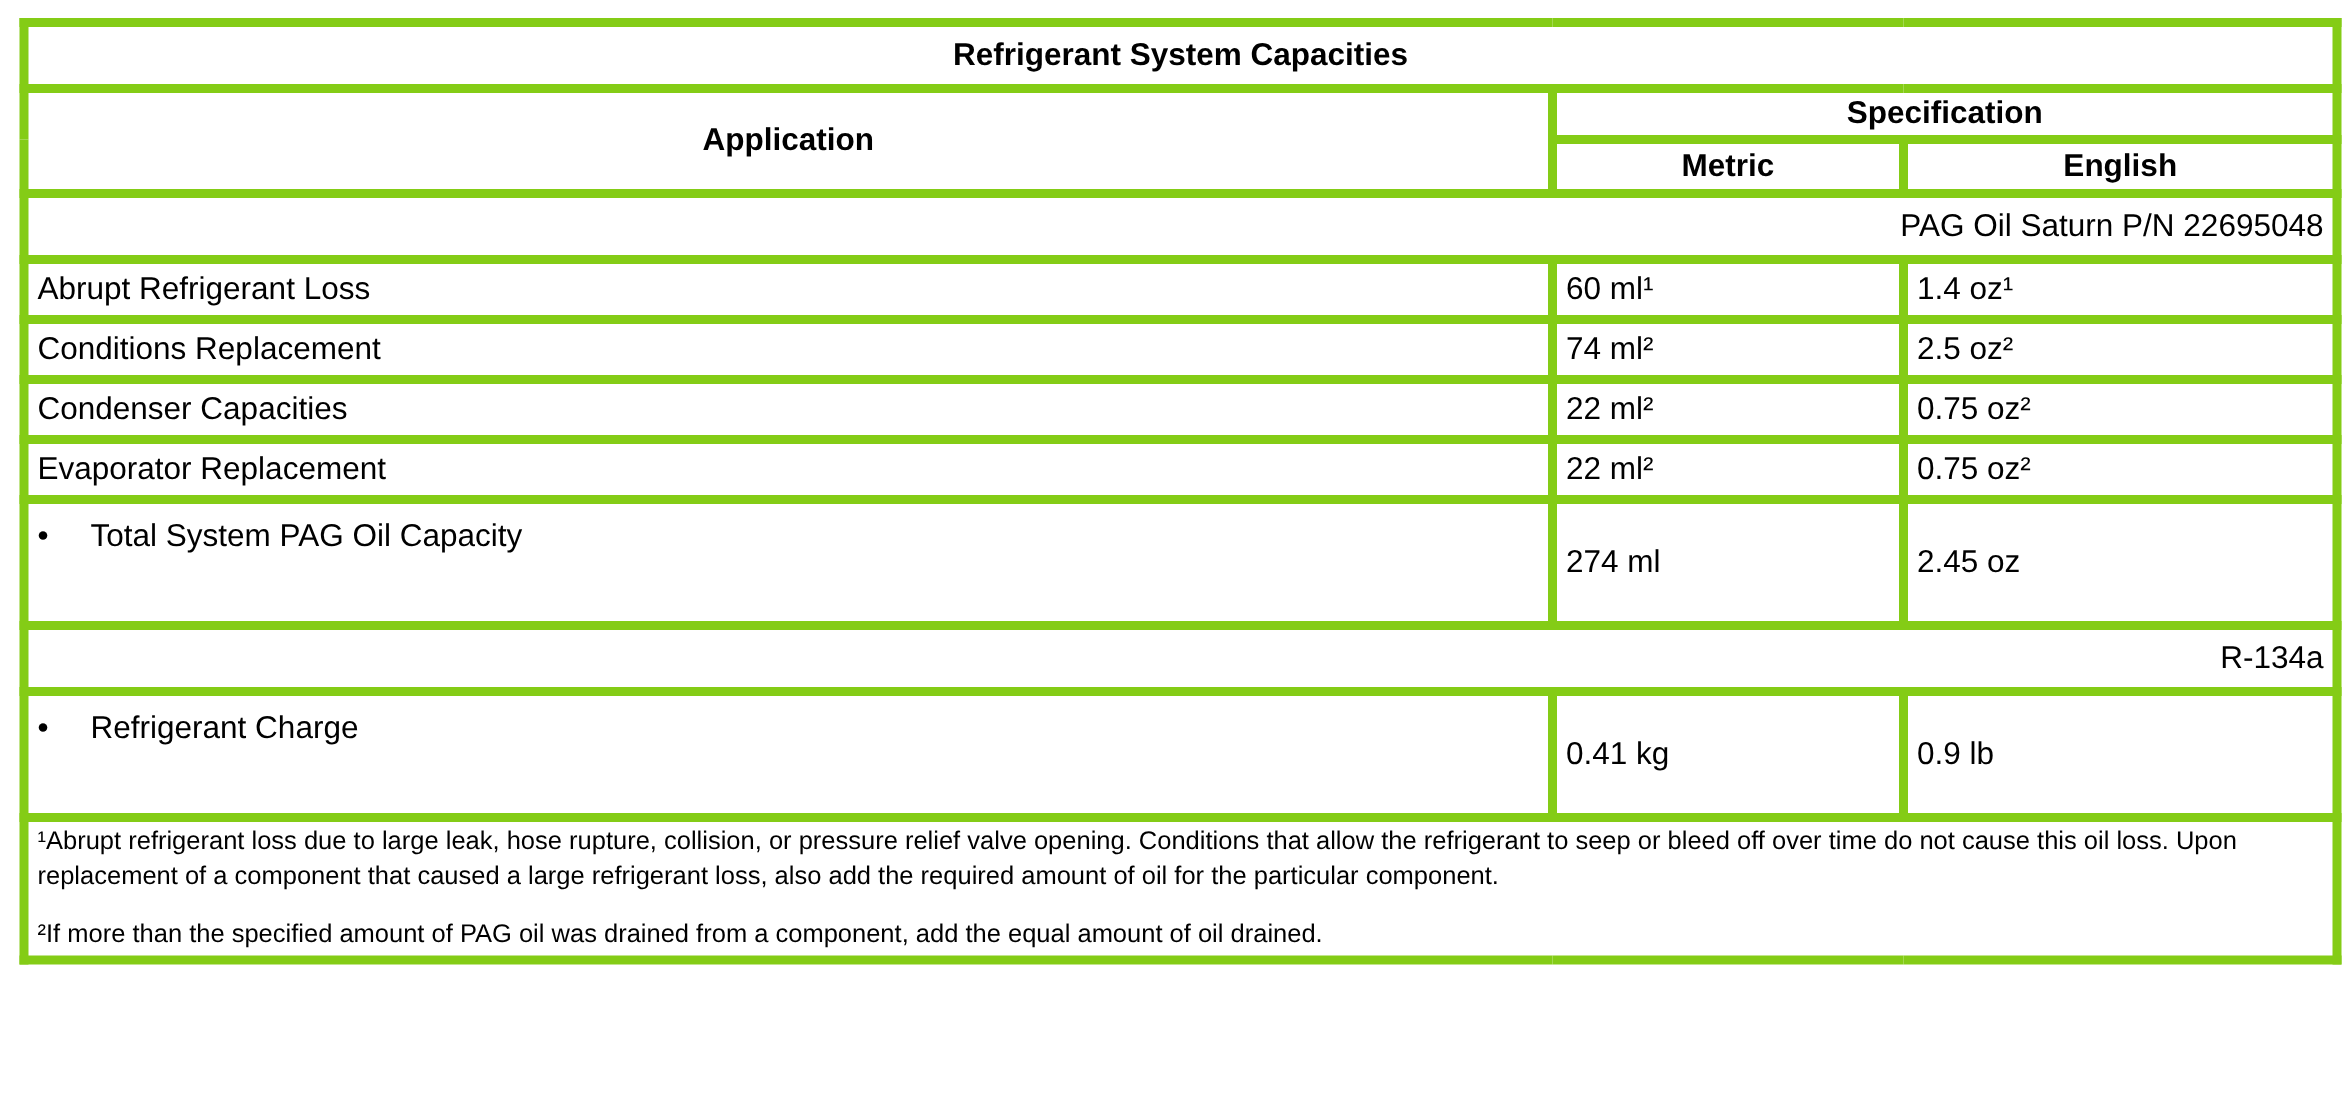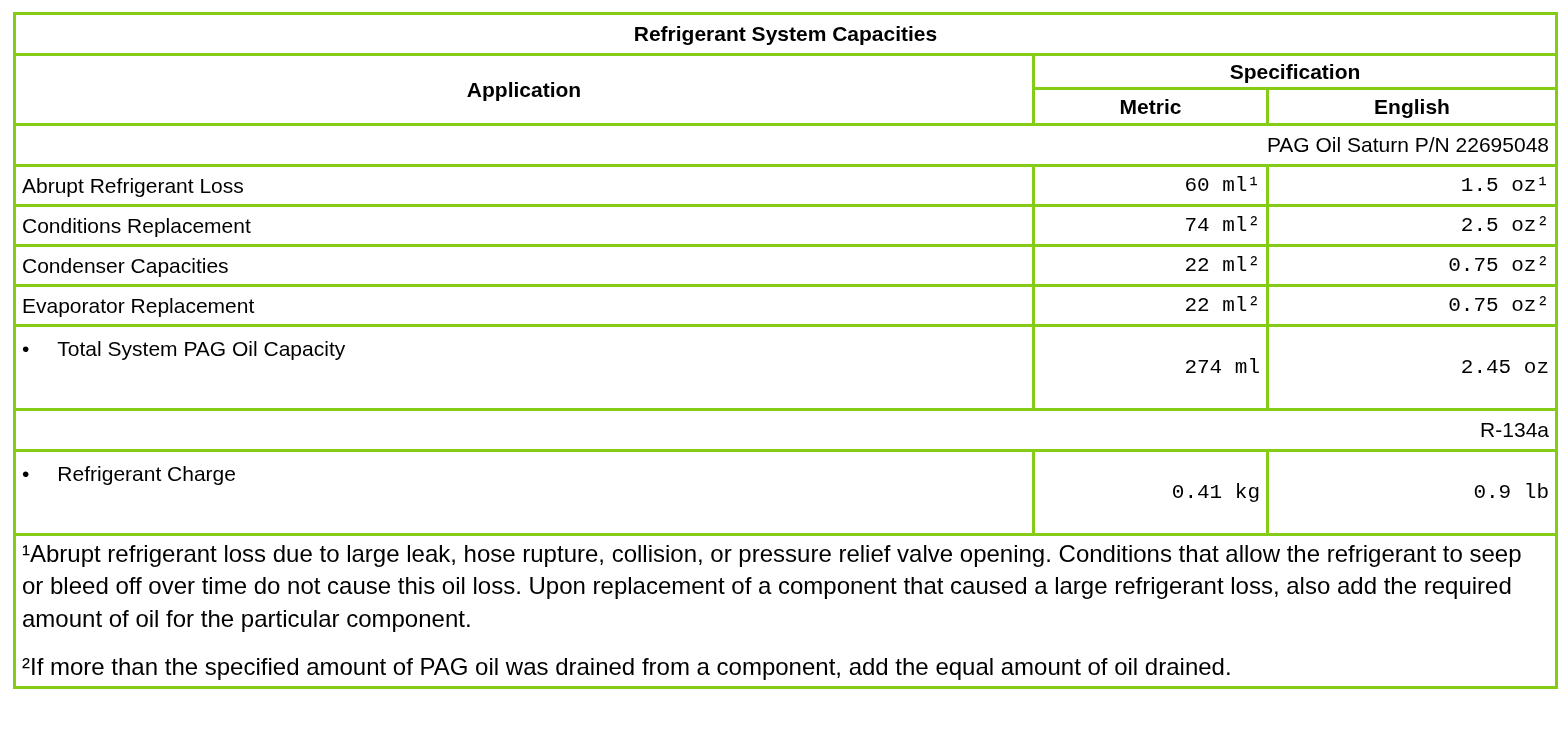--- a/index.html
+++ b/index.html
@@ -16,21 +16,21 @@
   .page {
     padding: 12px 13px;
   }
   table.cap-table {
     border-collapse: collapse;
     table-layout: fixed;
     width: 1542px;
     background: #ffffff;
   }
   table.cap-table td {
-    border: 3px solid #84cc16;
+    border: 6px solid #84cc16;
     font-size: 21px;
     padding: 2px 6px;
     vertical-align: middle;
     overflow: hidden;
   }
   td.title-cell {
     font-weight: bold;
     text-align: center;
     font-size: 22px;
     height: 34px;
@@ -42,39 +42,39 @@
   }
   tr.spec-row { height: 34px; }
   tr.units-row { height: 36px; }
   td.section-cell {
     text-align: right;
     height: 34px;
     padding-left: 6px;
   }
   tr.data-row { height: 40px; margin-top: 42px; }
   td.app-cell { text-align: left; padding-left: 6px; }
-  td.val-cell { text-align: right; font-family: Liberation Mono, monospace; }
+  td.val-cell { text-align: left; }
   tr.tall-row { height: 84px; }
   tr.tall-row td.app-cell {
     vertical-align: top;
     padding-top: 10px;
   }
   td.bullet-cell { padding-left: 62px; }
   .bullet {
     display: inline-block;
     margin-right: 28px;
   }
   td.footnotes-cell {
     padding: 6px 8px 12px 8px;
     vertical-align: top;
   }
   td.footnotes-cell p {
     margin: 0;
     line-height: 1.35;
-    font-size: 24px;
+    font-size: 17px;
   }
   td.footnotes-cell p + p {
     margin-top: 16px;
   }
 </style>
 </head>
 <body>
 
 <div class="page">
   <table class="cap-table">
@@ -94,21 +94,21 @@
       <tr class="units-row">
         <td class="col-header">Metric</td>
         <td class="col-header">English</td>
       </tr>
       <tr>
         <td colspan="3" class="section-cell">PAG Oil Saturn P/N 22695048</td>
       </tr>
       <tr class="data-row">
         <td class="app-cell">Abrupt Refrigerant Loss</td>
         <td class="val-cell">60 ml¹</td>
-        <td class="val-cell">1.5 oz¹</td>
+        <td class="val-cell">1.4 oz¹</td>
       </tr>
       <tr class="data-row">
         <td class="app-cell">Conditions Replacement</td>
         <td class="val-cell">74 ml²</td>
         <td class="val-cell">2.5 oz²</td>
       </tr>
       <tr class="data-row">
         <td class="app-cell">Condenser Capacities</td>
         <td class="val-cell">22 ml²</td>
         <td class="val-cell">0.75 oz²</td>

